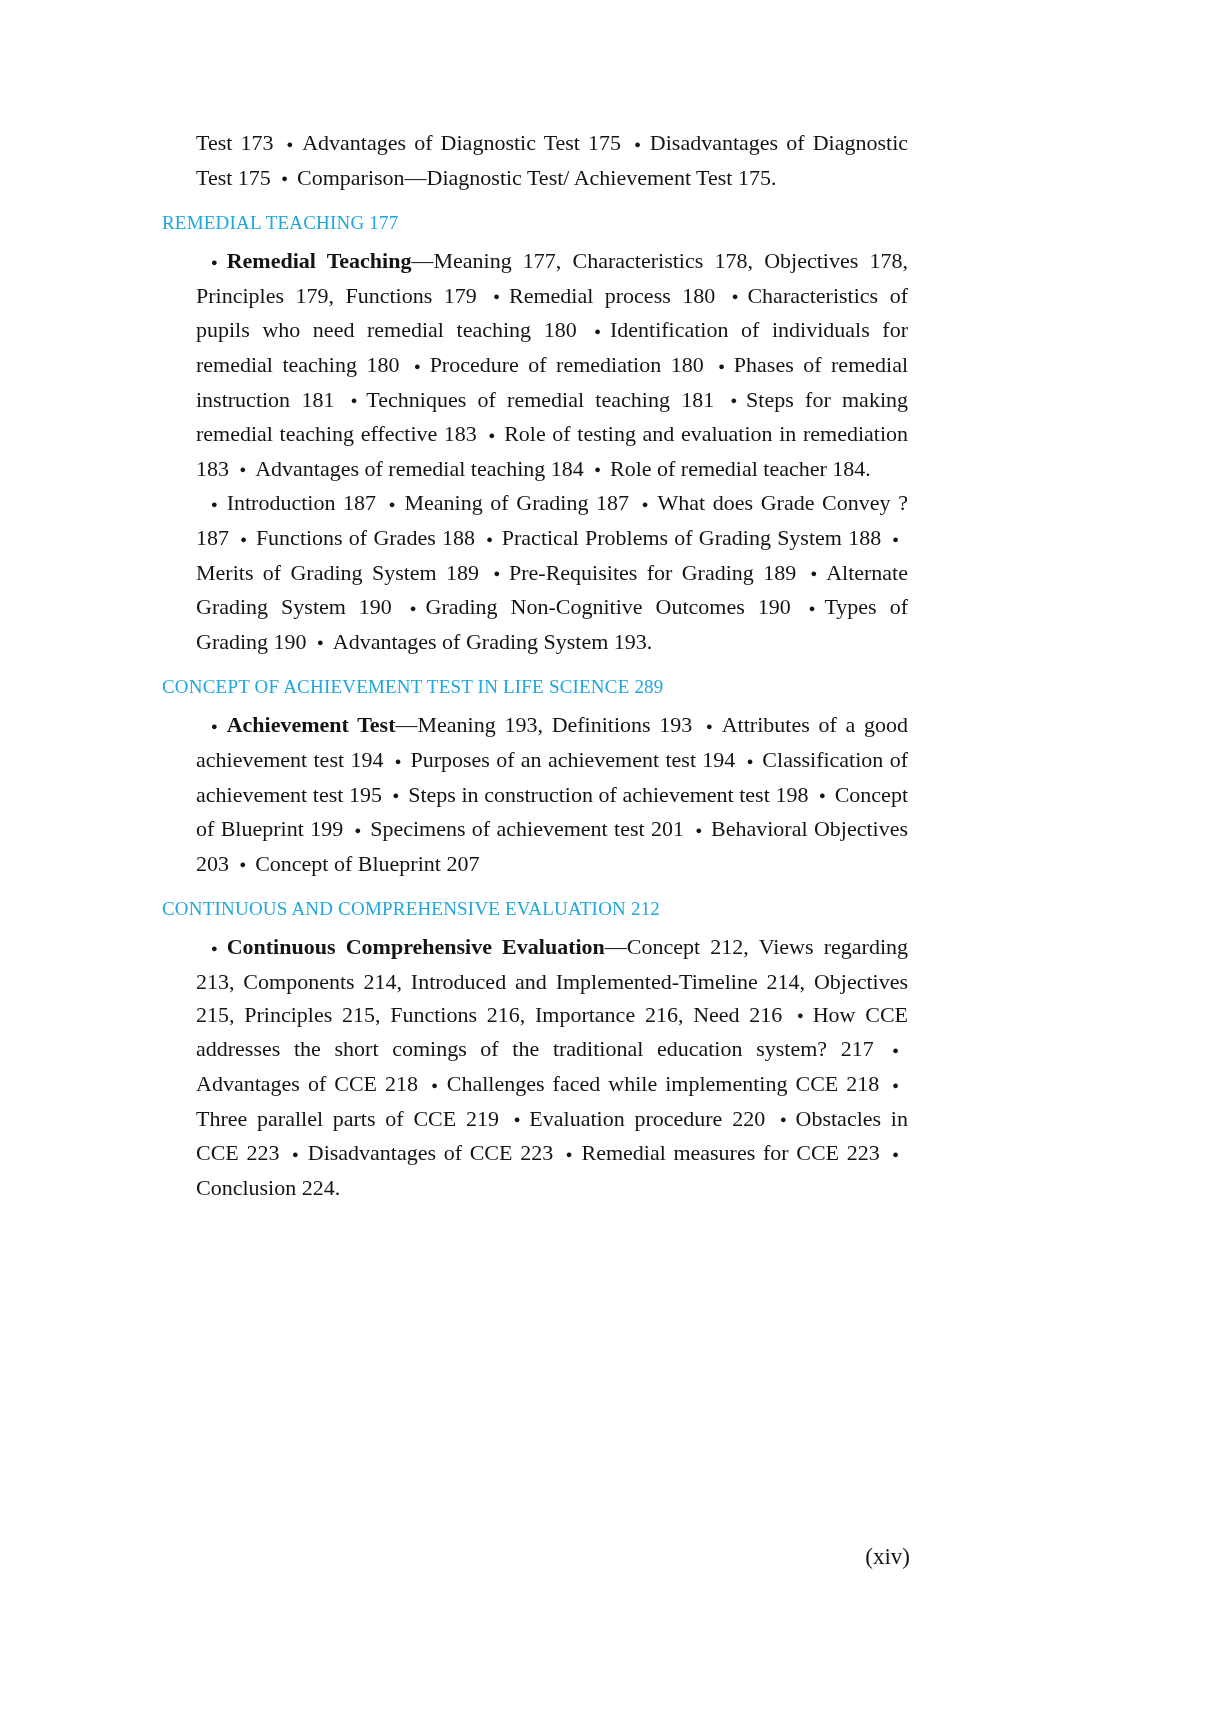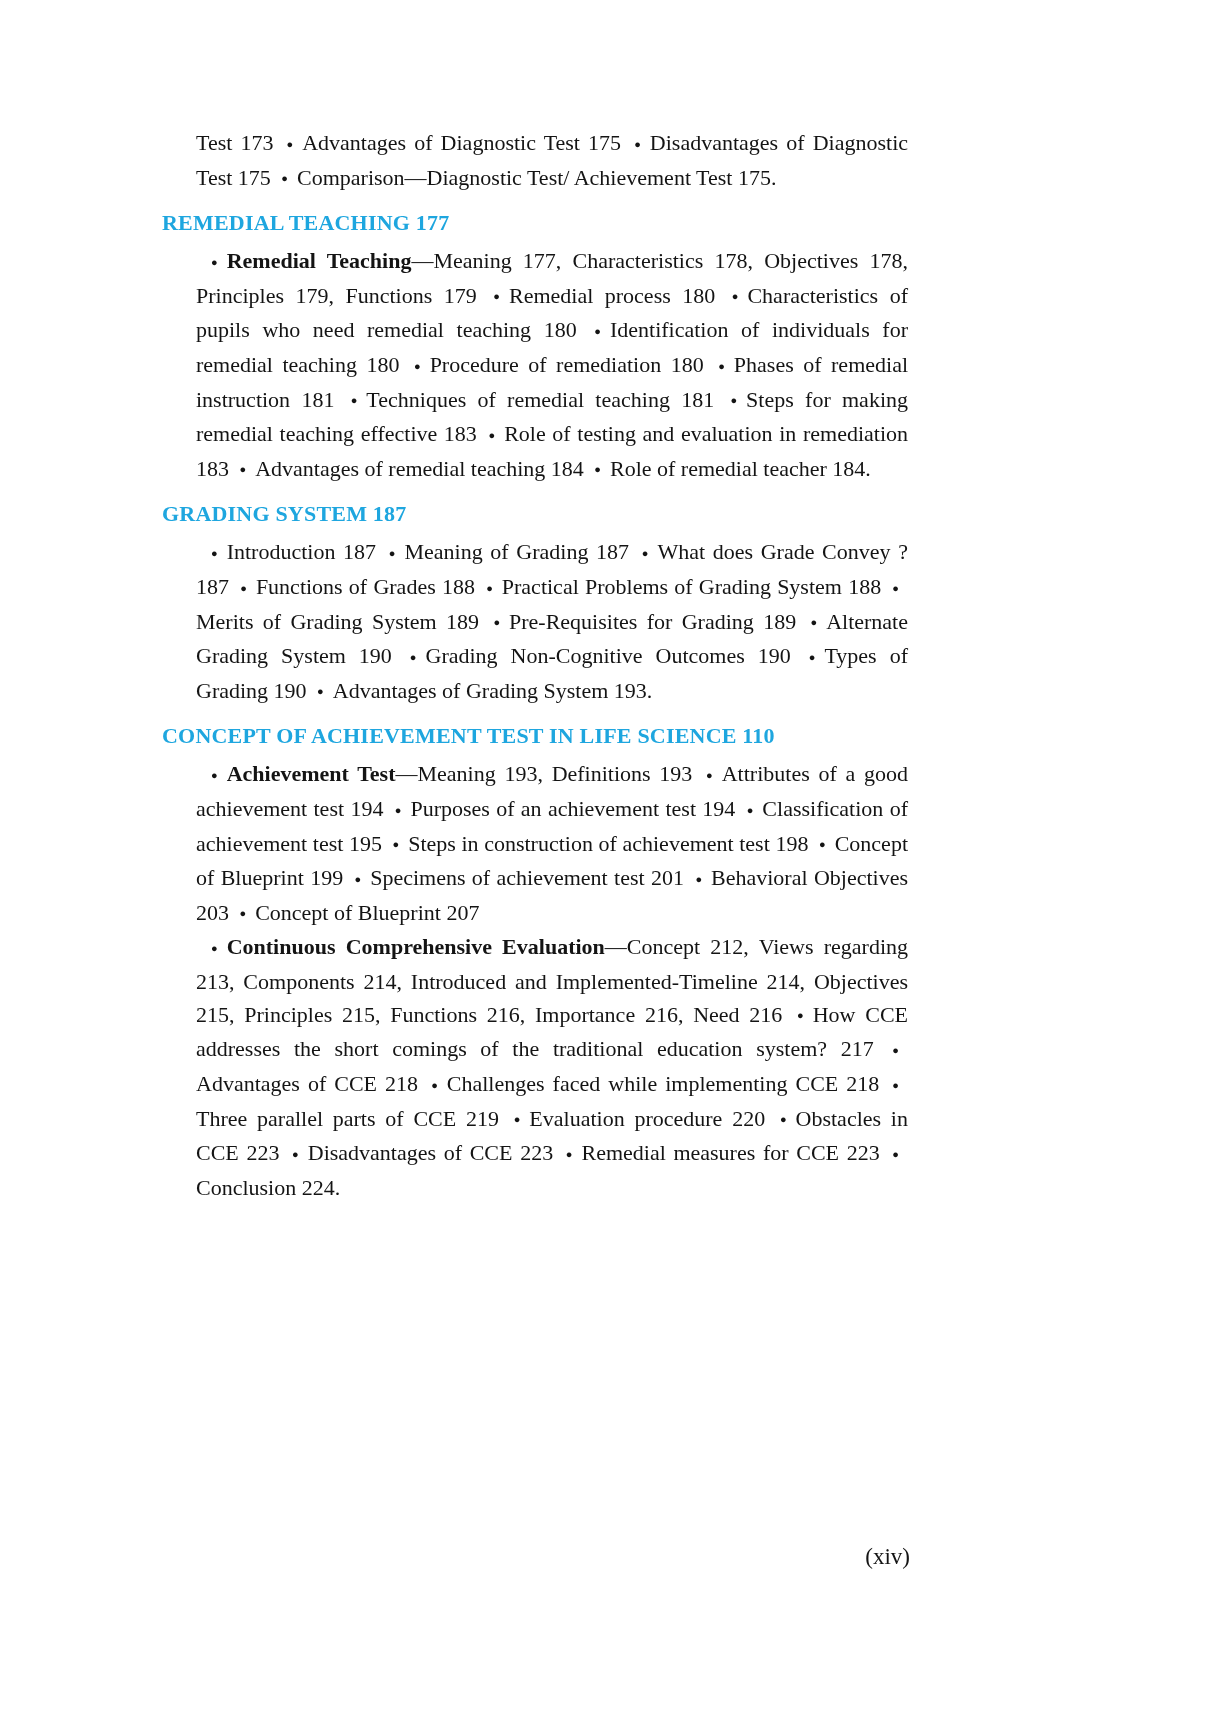--- a/index.html
+++ b/index.html
@@ -17,22 +17,22 @@
     overflow: hidden;
   }
   .content {
     position: absolute;
     left: 162px;
     top: 126px;
     width: 748px;
   }
   .sec-heading {
     color: #1ea6df;
-    font-size: 22px;
-    font-weight: bold;
+    font-size: 19px;
+    font-weight: normal;
     line-height: 33px;
     margin: 11px 0 5px 0;
     letter-spacing: 0.2px;
   }
   p.entries {
     margin: 0 0 0 34px;
     width: 712px;
     font-size: 22px;
     line-height: 33px;
     text-align: justify;
@@ -64,21 +64,21 @@
 </style>
 </head>
 <body>
 
 <div class="page">
   <div class="content">
     <p class="entries"><span>Test 173 </span><span class="dot">●</span><span>Advantages of Diagnostic Test 175 </span><span class="dot">●</span><span>Disadvantages of Diagnostic Test 175 </span><span class="dot">●</span><span>Comparison—Diagnostic Test/ Achievement Test 175.</span></p>
     <div id="sections">
         <h2 class="sec-heading">REMEDIAL TEACHING 177</h2>
         <p class="entries lead"><span class="dot">●</span><span class="bold">Remedial Teaching</span><span>—Meaning 177, Characteristics 178, Objectives 178, Principles 179, Functions 179 </span><span class="dot">●</span><span>Remedial process 180 </span><span class="dot">●</span><span>Characteristics of pupils who need remedial teaching 180 </span><span class="dot">●</span><span>Identification of individuals for remedial teaching 180 </span><span class="dot">●</span><span>Procedure of remediation 180 </span><span class="dot">●</span><span>Phases of remedial instruction 181 </span><span class="dot">●</span><span>Techniques of remedial teaching 181 </span><span class="dot">●</span><span>Steps for making remedial teaching effective 183 </span><span class="dot">●</span><span>Role of testing and evaluation in remediation 183 </span><span class="dot">●</span><span>Advantages of remedial teaching 184 </span><span class="dot">●</span><span>Role of remedial teacher 184.</span></p>
-        <h2 class="sec-heading">GRADING SYSTEM 187</h2>
         <p class="entries lead"><span class="dot">●</span><span>Introduction 187 </span><span class="dot">●</span><span>Meaning of Grading 187 </span><span class="dot">●</span><span>What does Grade Convey ? 187 </span><span class="dot">●</span><span>Functions of Grades 188 </span><span class="dot">●</span><span>Practical Problems of Grading System 188 </span><span class="dot">●</span><span>Merits of Grading System 189 </span><span class="dot">●</span><span>Pre-Requisites for Grading 189 </span><span class="dot">●</span><span>Alternate Grading System 190 </span><span class="dot">●</span><span>Grading Non-Cognitive Outcomes 190 </span><span class="dot">●</span><span>Types of Grading 190 </span><span class="dot">●</span><span>Advantages of Grading System 193.</span></p>
-        <h2 class="sec-heading">CONCEPT OF ACHIEVEMENT TEST IN LIFE SCIENCE 110</h2>
+        <h2 class="sec-heading">CONCEPT OF ACHIEVEMENT TEST IN LIFE SCIENCE 289</h2>
         <p class="entries lead"><span class="dot">●</span><span class="bold">Achievement Test</span><span>—Meaning 193, Definitions 193 </span><span class="dot">●</span><span>Attributes of a good achievement test 194 </span><span class="dot">●</span><span>Purposes of an achievement test 194 </span><span class="dot">●</span><span>Classification of achievement test 195 </span><span class="dot">●</span><span>Steps in construction of achievement test 198 </span><span class="dot">●</span><span>Concept of Blueprint 199 </span><span class="dot">●</span><span>Specimens of achievement test 201 </span><span class="dot">●</span><span>Behavioral Objectives 203 </span><span class="dot">●</span><span>Concept of Blueprint 207</span></p>
+        <h2 class="sec-heading">CONTINUOUS AND COMPREHENSIVE EVALUATION 212</h2>
         <p class="entries lead"><span class="dot">●</span><span class="bold">Continuous Comprehensive Evaluation</span><span>—Concept 212, Views regarding 213, Components 214, Introduced and Implemented-Timeline 214, Objectives 215, Principles 215, Functions 216, Importance 216, Need 216 </span><span class="dot">●</span><span>How CCE addresses the short comings of the traditional education system? 217 </span><span class="dot">●</span><span>Advantages of CCE 218 </span><span class="dot">●</span><span>Challenges faced while implementing CCE 218 </span><span class="dot">●</span><span>Three parallel parts of CCE 219 </span><span class="dot">●</span><span>Evaluation procedure 220 </span><span class="dot">●</span><span>Obstacles in CCE 223 </span><span class="dot">●</span><span>Disadvantages of CCE 223 </span><span class="dot">●</span><span>Remedial measures for CCE 223 </span><span class="dot">●</span><span>Conclusion 224.</span></p>
       </div>
   </div>
   <div class="footer">(xiv)</div>
 </div>
 
 </body></html>

